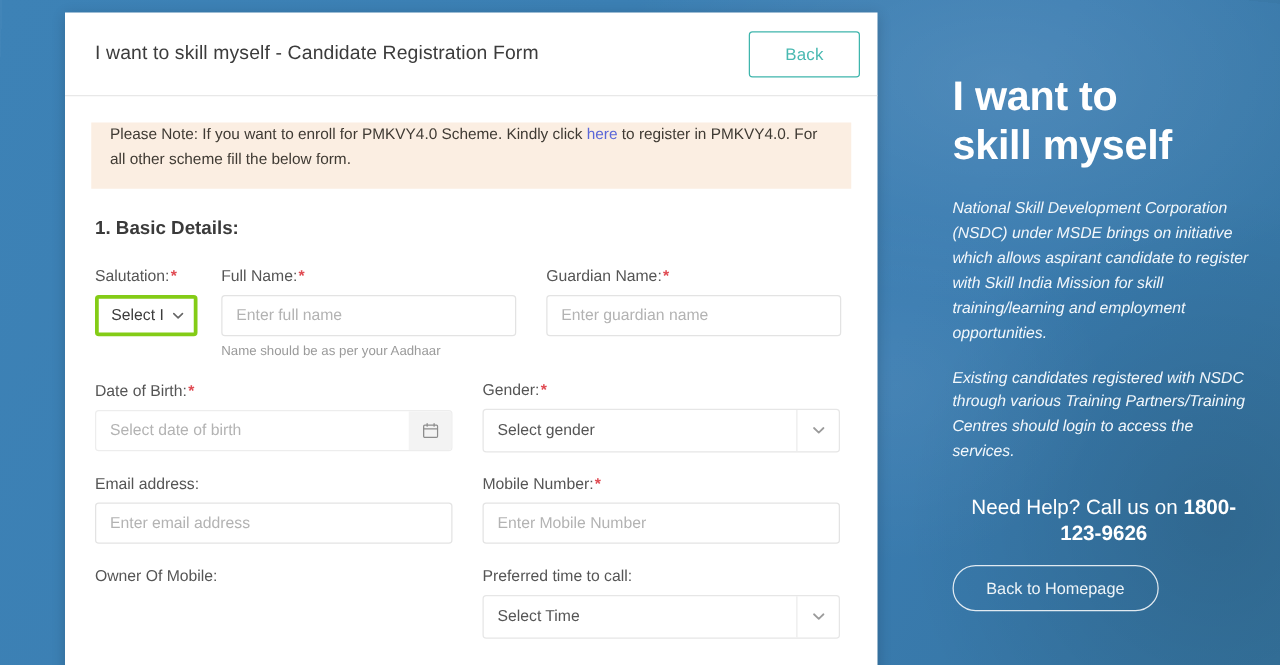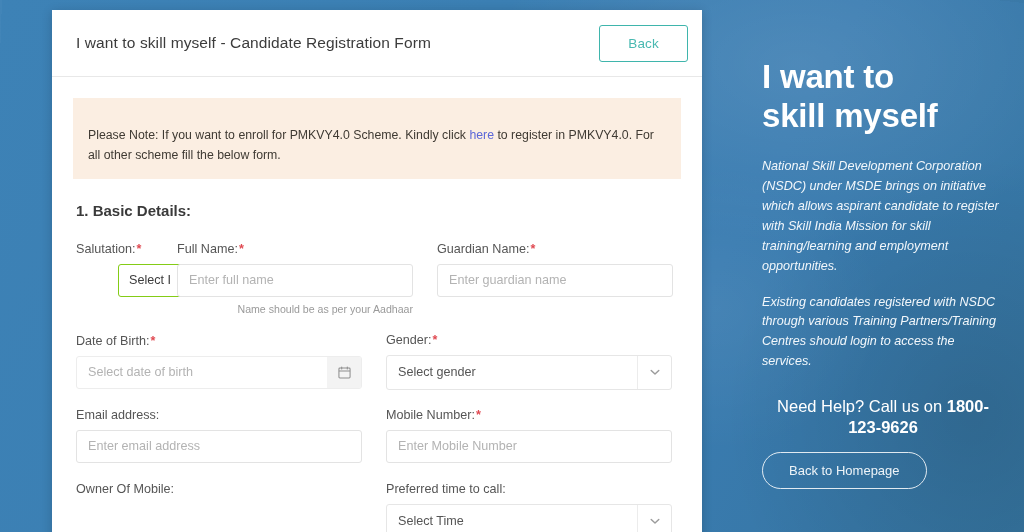--- a/index.html
+++ b/index.html
@@ -72,21 +72,21 @@
     border-radius: 3px;
     cursor: pointer;
     font-family: "Liberation Sans", sans-serif;
     letter-spacing: .2px;
   }
 
   
   .note {
     margin: 21px 21px 0 21px;
     background: #fbeee2;
-    padding: 28px 15px 13px 15px;
+    padding: 0 15px 13px 15px;
     font-size: 12.3px;
     line-height: 1.62;
     color: #3f3a33;
   }
   .note a {
     color: #5b67d8;
     text-decoration: none;
   }
 
   
@@ -117,21 +117,20 @@
     color: #555555;
     margin-bottom: 8px;
     white-space: nowrap;
   }
   .req { color: #e04a52; font-weight: 700; margin-left: 1px; }
 
   .hint {
     font-size: 10.6px;
     color: #9a9a9a;
     margin-top: 6px;
-    text-align: right;
   }
 
   
   .inp {
     height: 33px;
     border: 1px solid #e3e3e3;
     border-radius: 3px;
     background: #fff;
     font-size: 12.6px;
     color: #3c3c3c;
@@ -139,32 +138,31 @@
     font-family: "Liberation Sans", sans-serif;
     outline: none;
     width: 100%;
   }
   .inp::placeholder { color: #b3b3b3; }
 
   
   .sel-small {
     height: 33px;
     width: 100%;
-    border: 1px solid #84cc16;
+    border: 3px solid #84cc16;
     border-radius: 3px;
     background: #fff;
     display: flex;
     align-items: center;
     justify-content: space-between;
     padding: 0 7px 0 10px;
     font-size: 12.6px;
     color: #3c3c3c;
     cursor: pointer;
     overflow: hidden;
-    margin-left: 42px;
   }
   .sel-small .txt { white-space: nowrap; overflow: hidden; }
 
   
   .combo {
     height: 35px;
     border: 1px solid #e6e6e6;
     border-radius: 3px;
     background: #fff;
     display: flex;

